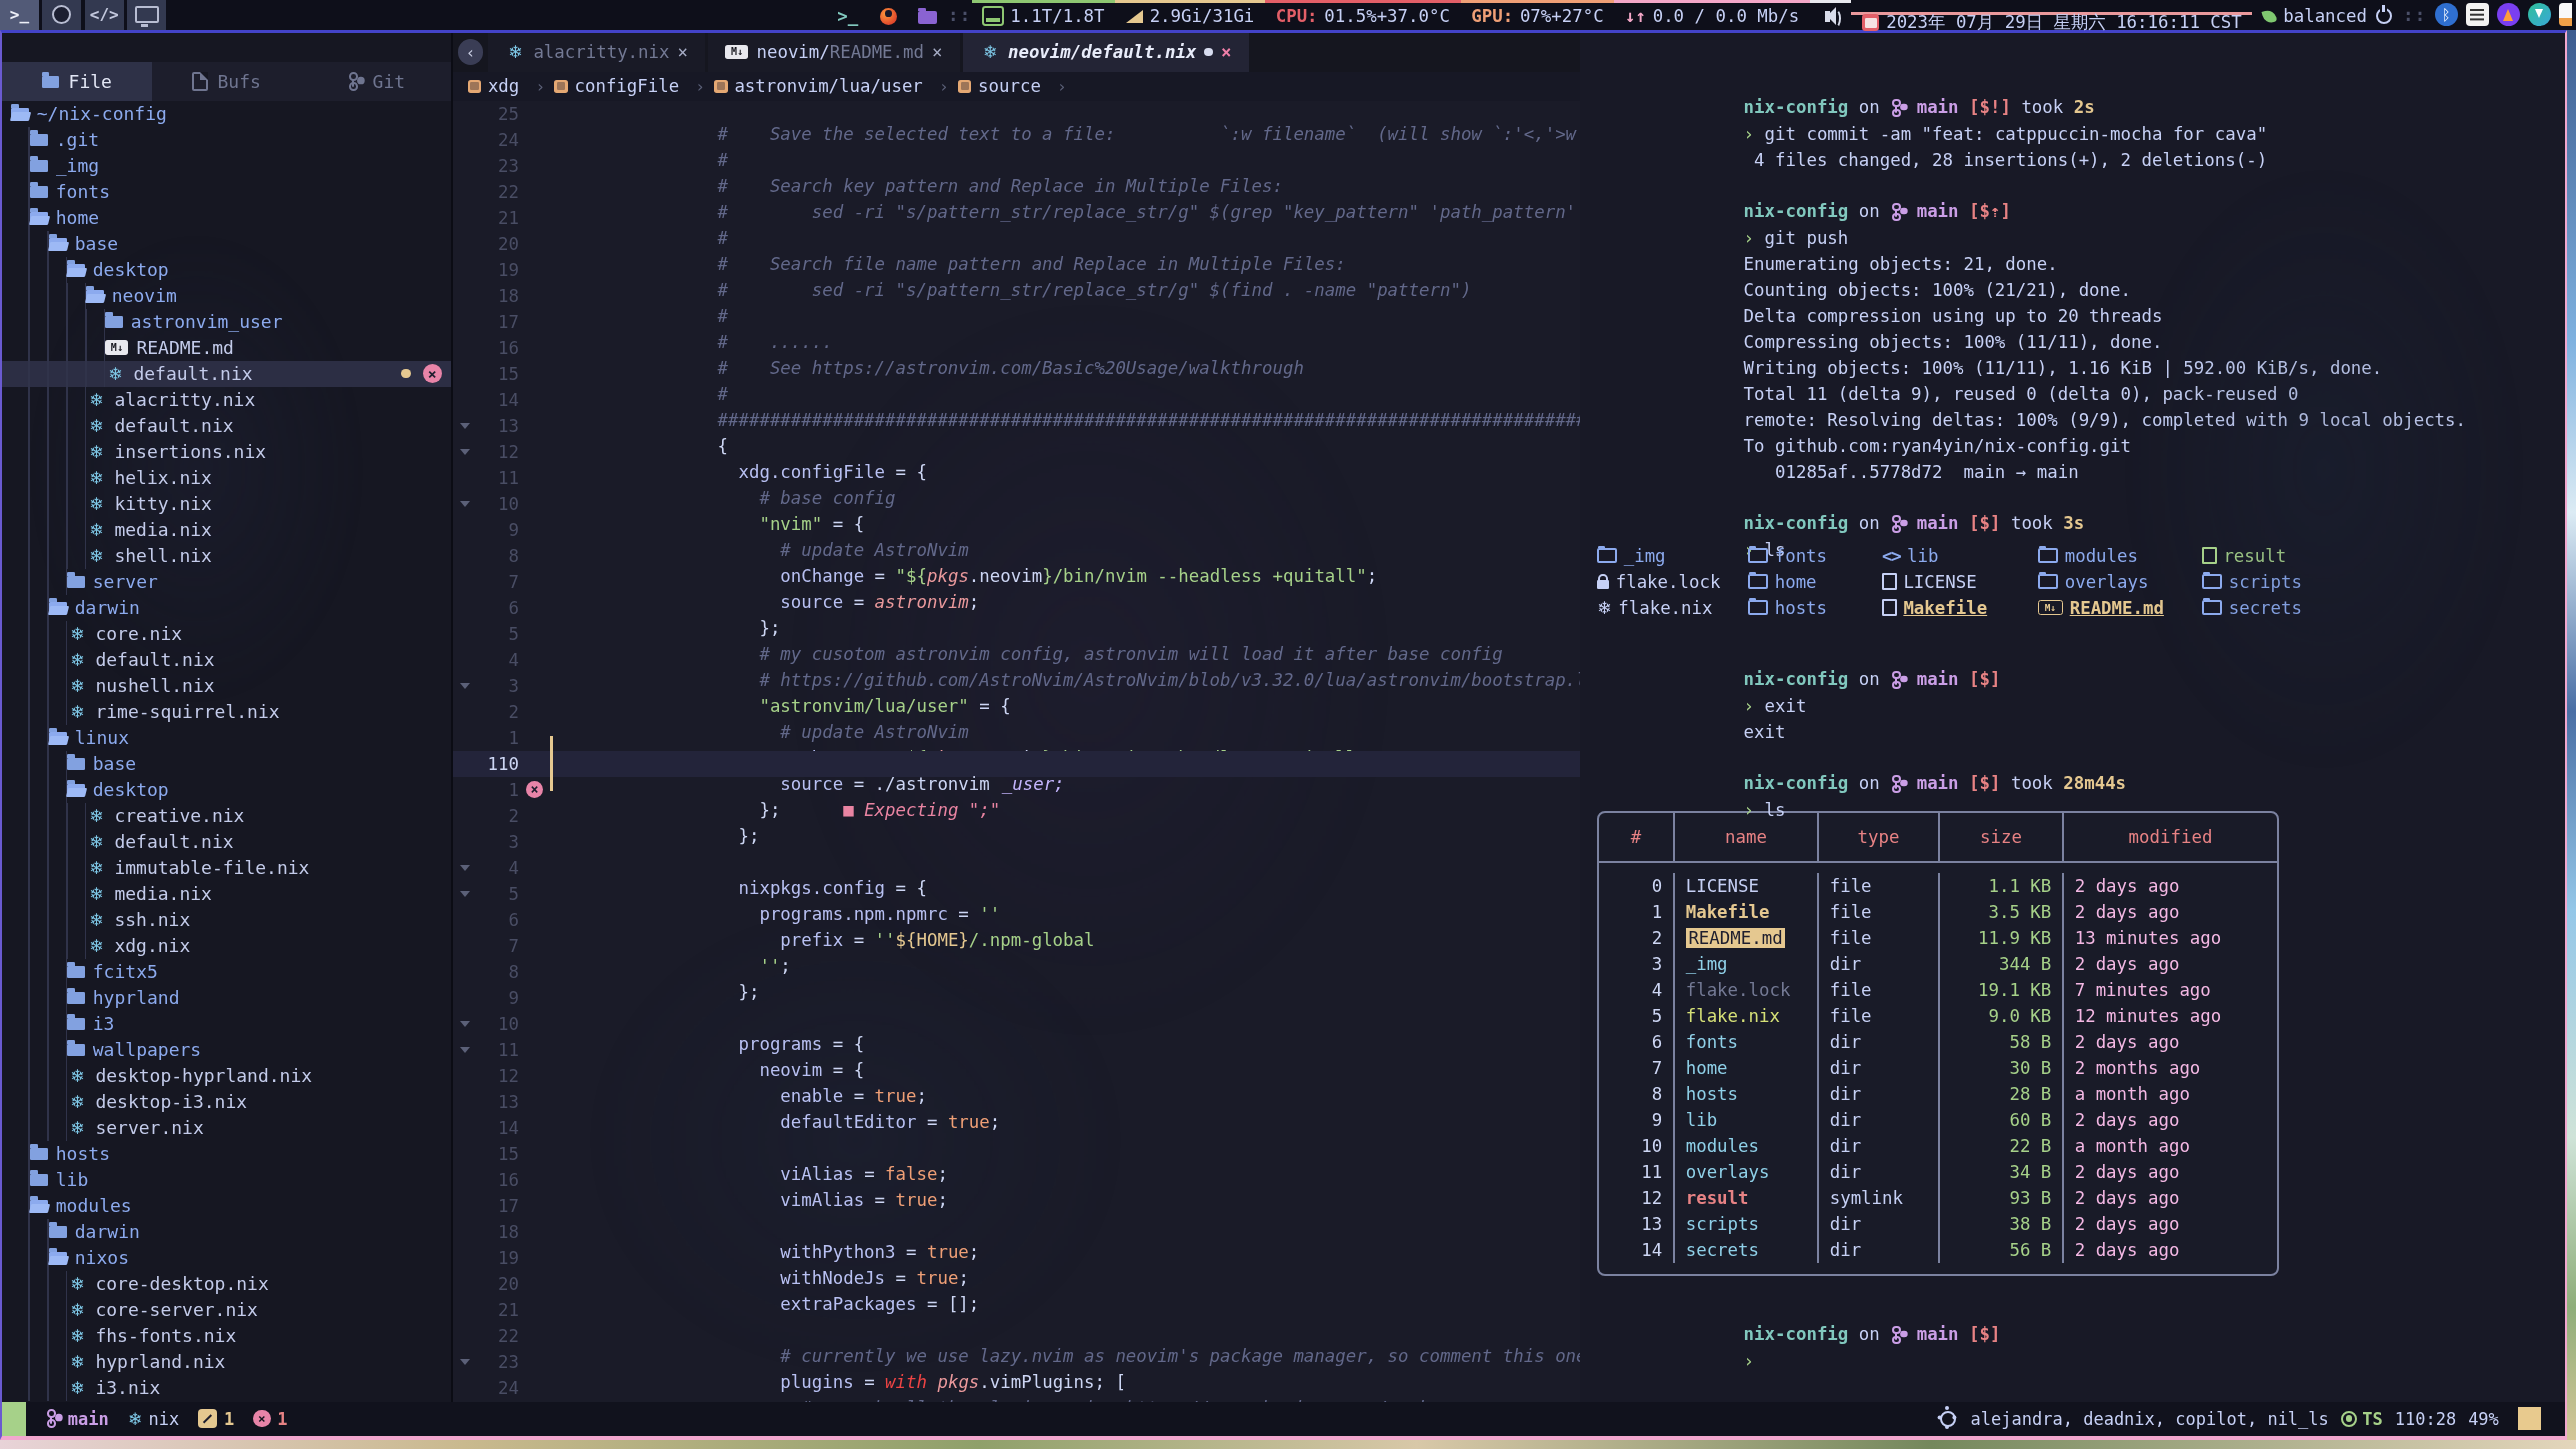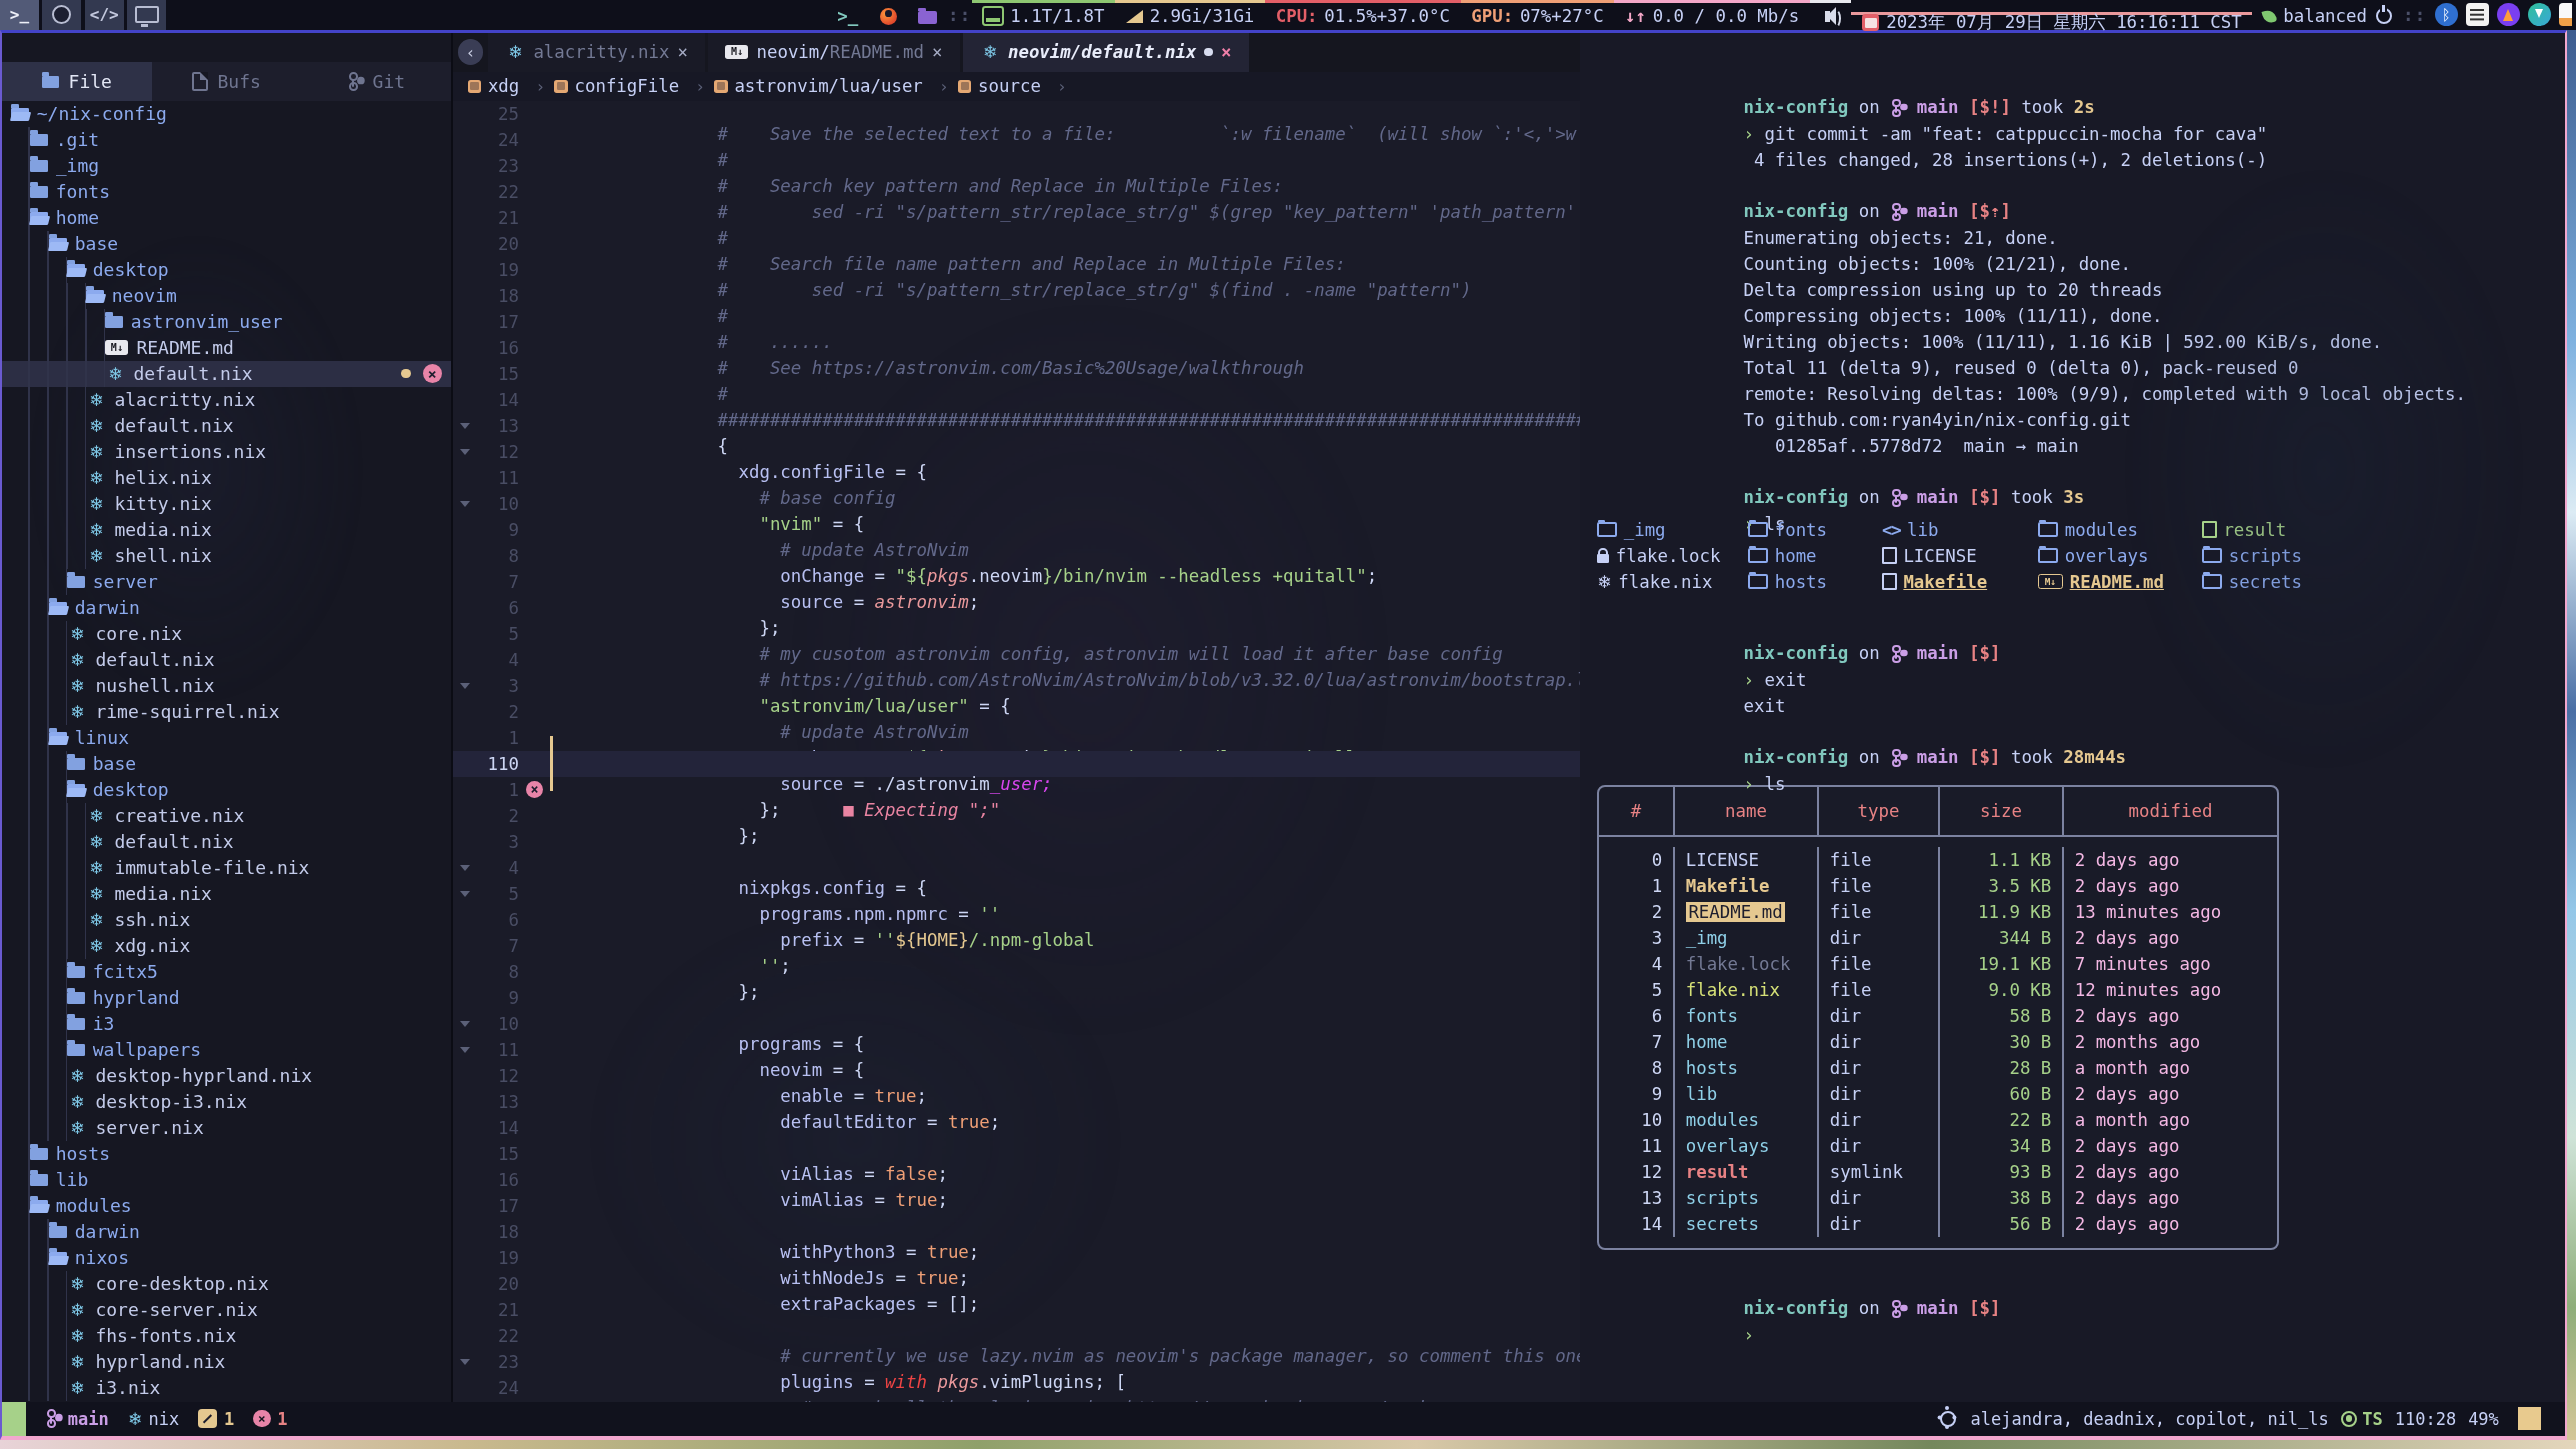--- a/index.html
+++ b/index.html
@@ -133,21 +133,21 @@
   .cursorbar{position:absolute;left:0;top:2.7px;bottom:2.7px;width:2.7px;background:#e5c890;}
   
   .c{color:#62688a;font-style:italic;}
   .w{color:#cdd6f4;}
   .lv{color:#b8c0f2;}
   .g{color:#a6d189;}
   .y{color:#e5c890;}
   .o{color:#ef9f76;}
   .m{color:#ef4444;font-style:italic;}
   .pki{color:#ea999c;font-style:italic;}
-  .gh{color:#d946ef;font-style:italic;}
+  .gh{color:#c4b5fd;font-style:italic;padding-left:12px;}
   .vt{color:#e984a2;font-style:italic;}
   .eu{color:#cdd6f4;border-bottom:2px solid #e66a7a;}
   
   .terminal{width:985px;flex:none;position:relative;background:#181926;overflow:hidden;padding:42px 0 0 17.4px;box-sizing:border-box;font-size:17.4px;}
   .tl{height:26px;display:flex;align-items:center;white-space:pre;}
   .host{color:#81c8be;font-weight:bold;}
   .mau{color:#ca9ee6;font-weight:bold;}
   .red{color:#e78284;font-weight:bold;}
   .yel{color:#e5c890;font-weight:bold;}
   .grn{color:#a6d189;}
@@ -1368,20 +1368,25 @@
                 
               </span>
             </div>
 
             <div class="tl">
               <span style="display:inline;white-space:pre">
                 
               <span style="white-space:pre" class=" host">nix-config</span><span style="white-space:pre" class=" fg"> on </span><span style="white-space:pre" class=" mau ic ic-branch"></span><span style="white-space:pre" class=" mau"> main</span><span style="white-space:pre" class=" red"> [$⇡]</span></span>
             </div>
 
+            <div class="tl">
+              <span style="display:inline;white-space:pre">
+                
+              <span style="white-space:pre" class=" grn">› </span><span style="white-space:pre" class=" fg">git push</span></span>
+            </div>
 
             <div class="tl">
               <span style="display:inline;white-space:pre">
                 
               <span style="white-space:pre" class=" fg">Enumerating objects: 21, done.</span></span>
             </div>
 
             <div class="tl">
               <span style="display:inline;white-space:pre">
                 

